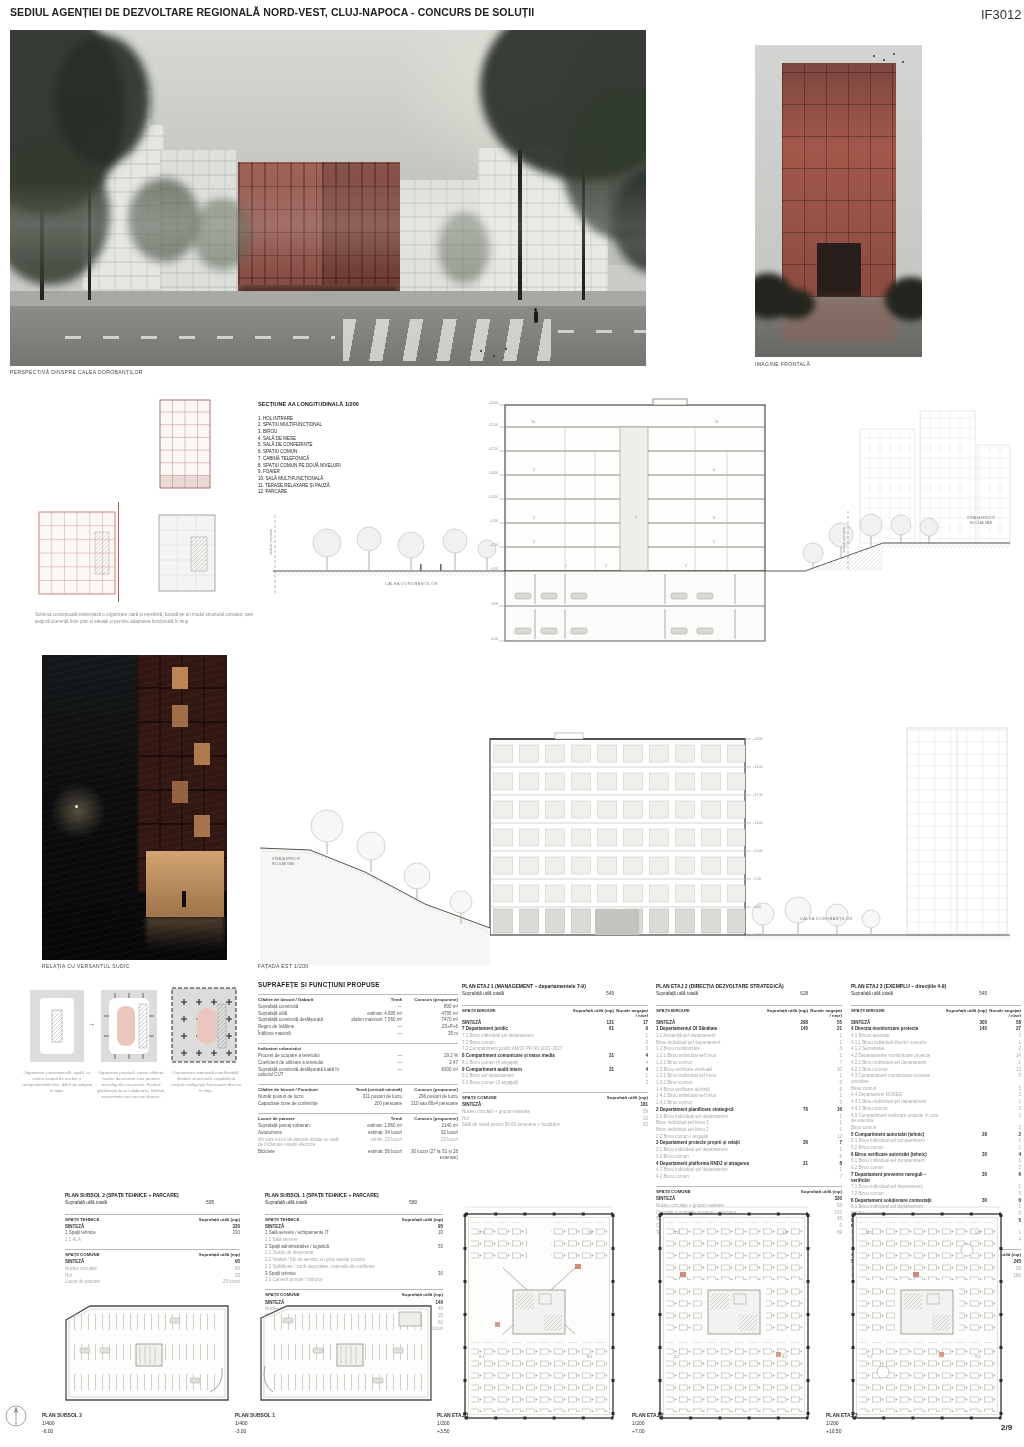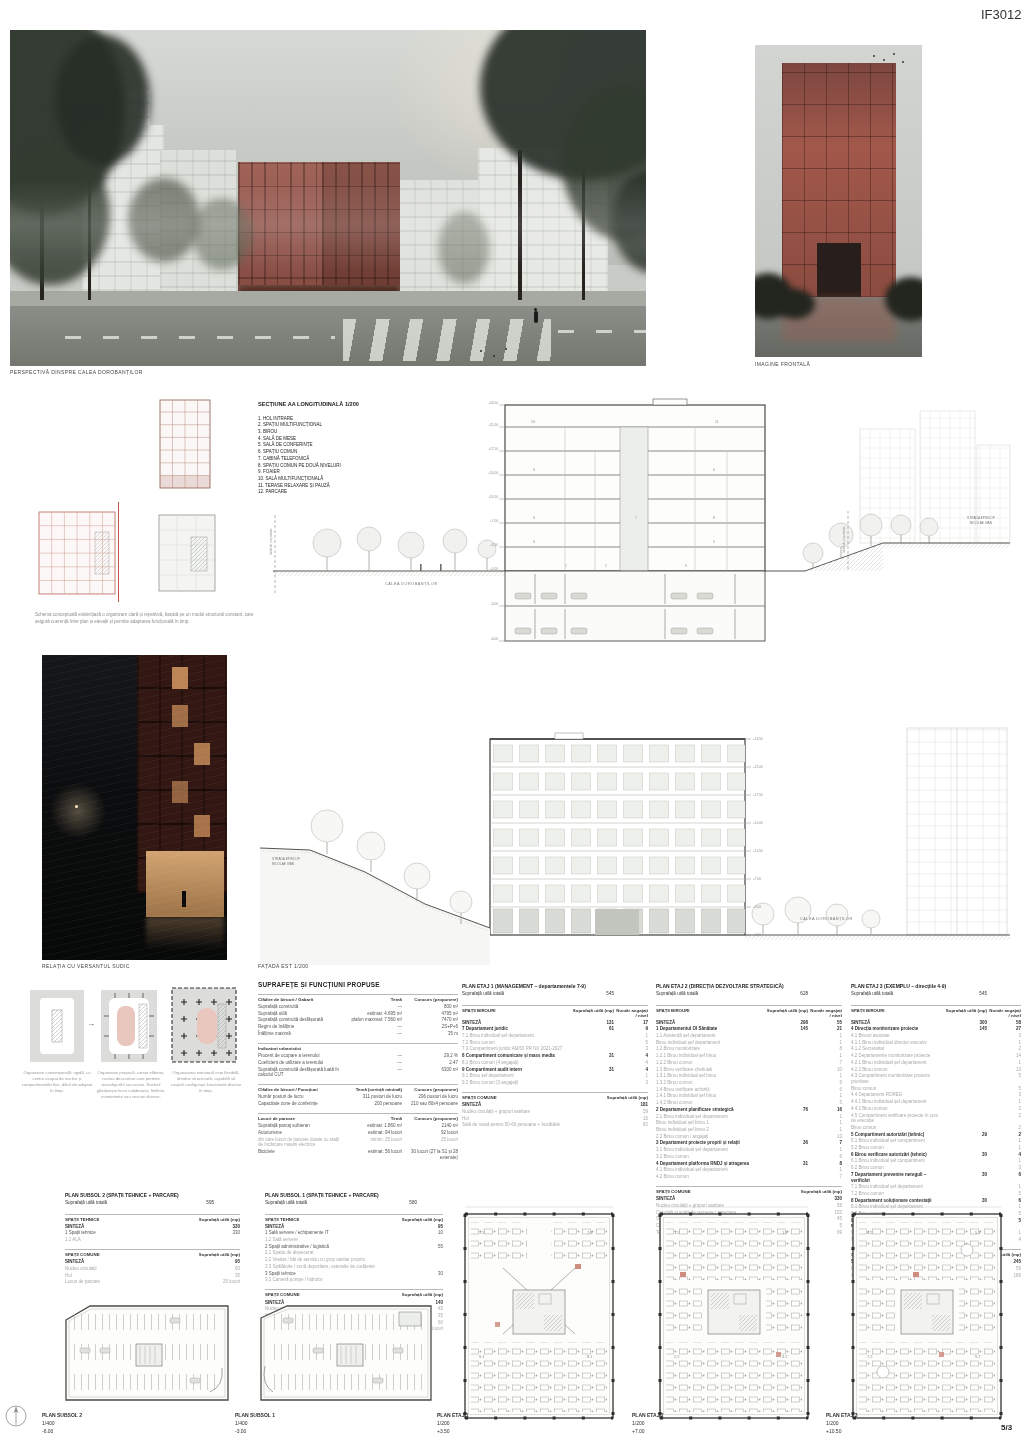--- a/index.html
+++ b/index.html
@@ -62,20 +62,21 @@
   .pcap{position:absolute;font-size:5px;color:#2e2e2e;line-height:1.55}
   .pcap .nm{font-weight:bold}
   .pagenum{left:1001px;top:1423px;font-size:8px;color:#222;font-weight:bold}
   svg{display:block}
 </style>
 </head>
 <body>
 
 <div class="board">
 
+  <div class="abs hdr-title">SEDIUL AGENȚIEI DE DEZVOLTARE REGIONALĂ NORD-VEST, CLUJ-NAPOCA - CONCURS DE SOLUȚII</div>
   <div class="abs hdr-code">IF3012</div>
 
   <div class="render" style="left:10px;top:30px;width:636px;height:336px;background:#c9cbc6">
     <div class="rm-sky"></div>
     <div class="rm-glow"></div>
     <div class="bld win" style="left:95px;top:60px;width:45px;height:210px"></div>
     <div class="bld win" style="left:72px;top:95px;width:82px;height:180px;background-color:#e4e6e2"></div>
     <div class="bld win" style="left:150px;top:120px;width:76px;height:152px;background-color:#dde0da"></div>
     <div class="bld win" style="left:388px;top:150px;width:92px;height:122px;background-color:#dfe1dc"></div>
     <div class="bld win" style="left:468px;top:118px;width:130px;height:154px;background-color:#e6e8e3"></div>
@@ -1389,15 +1390,15 @@
   <div class="pcap" style="left:632px;top:1412px">
     <div class="nm">PLAN ETAJ 2</div>
     <div>1/200</div>
     <div>+7.00</div>
   </div>
   <div class="pcap" style="left:826px;top:1412px">
     <div class="nm">PLAN ETAJ 3</div>
     <div>1/200</div>
     <div>+10.50</div>
   </div>
-  <div class="abs pagenum">5/3</div>
+  <div class="abs pagenum">2/9</div>
 
 </div>
 
 </body></html>

